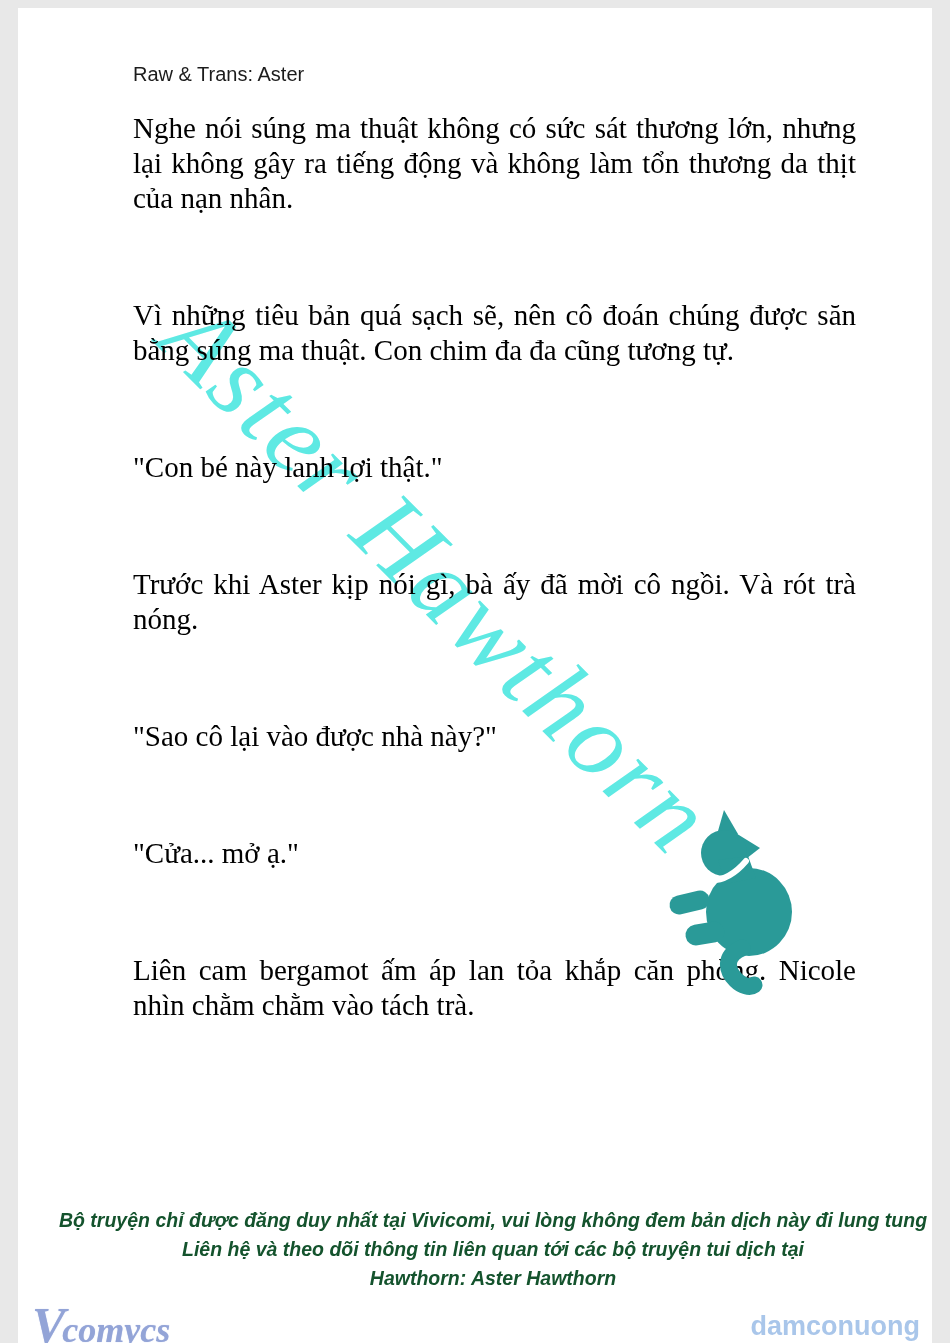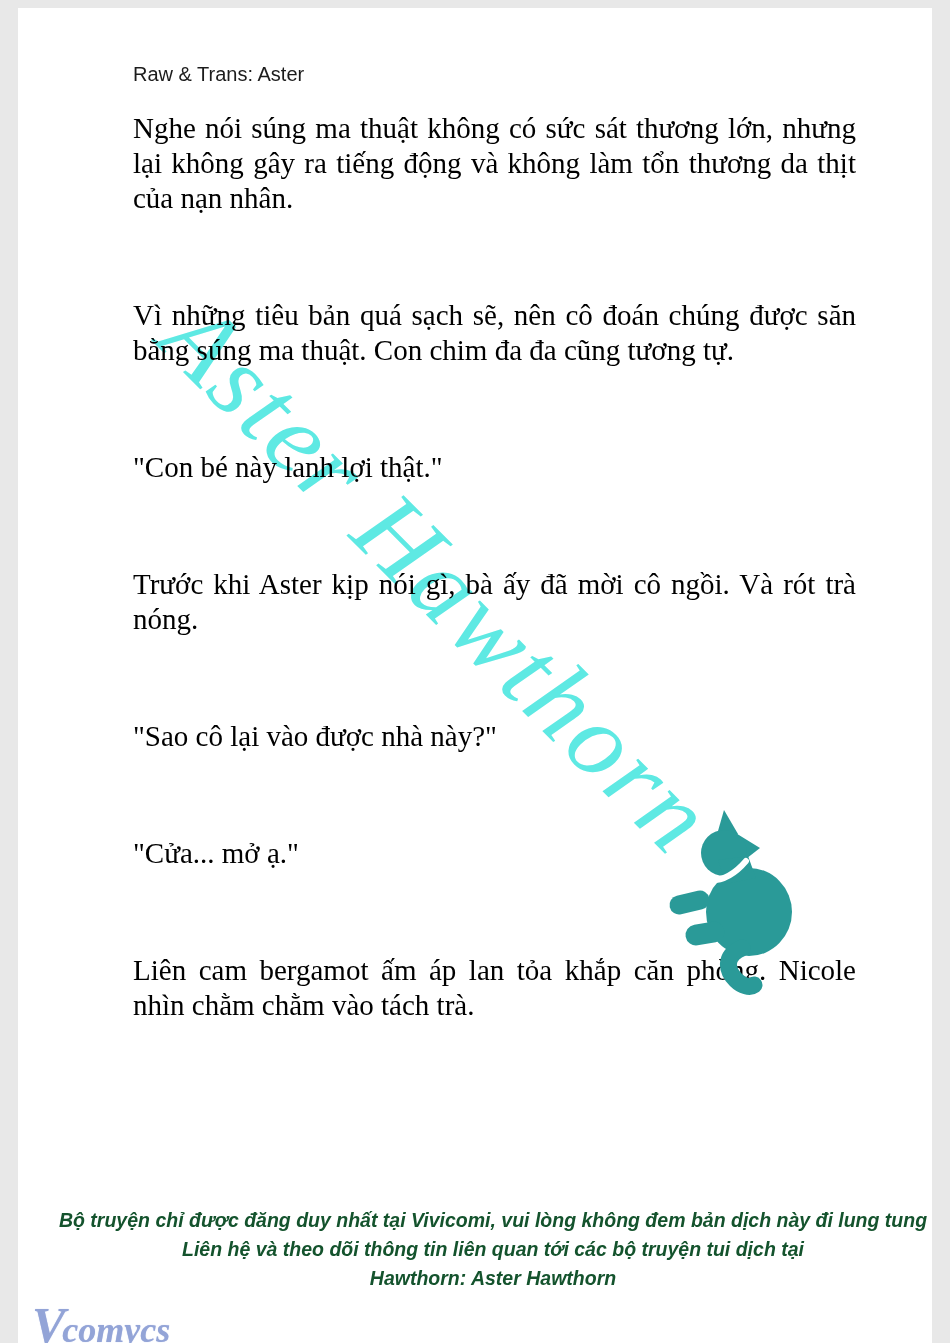--- a/index.html
+++ b/index.html
@@ -127,14 +127,15 @@
   </svg>
 
   <div class="footer">
     <div>Bộ truyện chỉ được đăng duy nhất tại Vivicomi, vui lòng không đem bản dịch này đi lung tung</div>
     <div>Liên hệ và theo dõi thông tin liên quan tới các bộ truyện tui dịch tại</div>
     <div>Hawthorn: Aster Hawthorn</div>
   </div>
 
   <div class="logo-left"><span class="big-v">V</span><span>comycs</span></div>
 
+  <div class="logo-right">damconuong</div>
 
 </div>
 
 </body></html>

